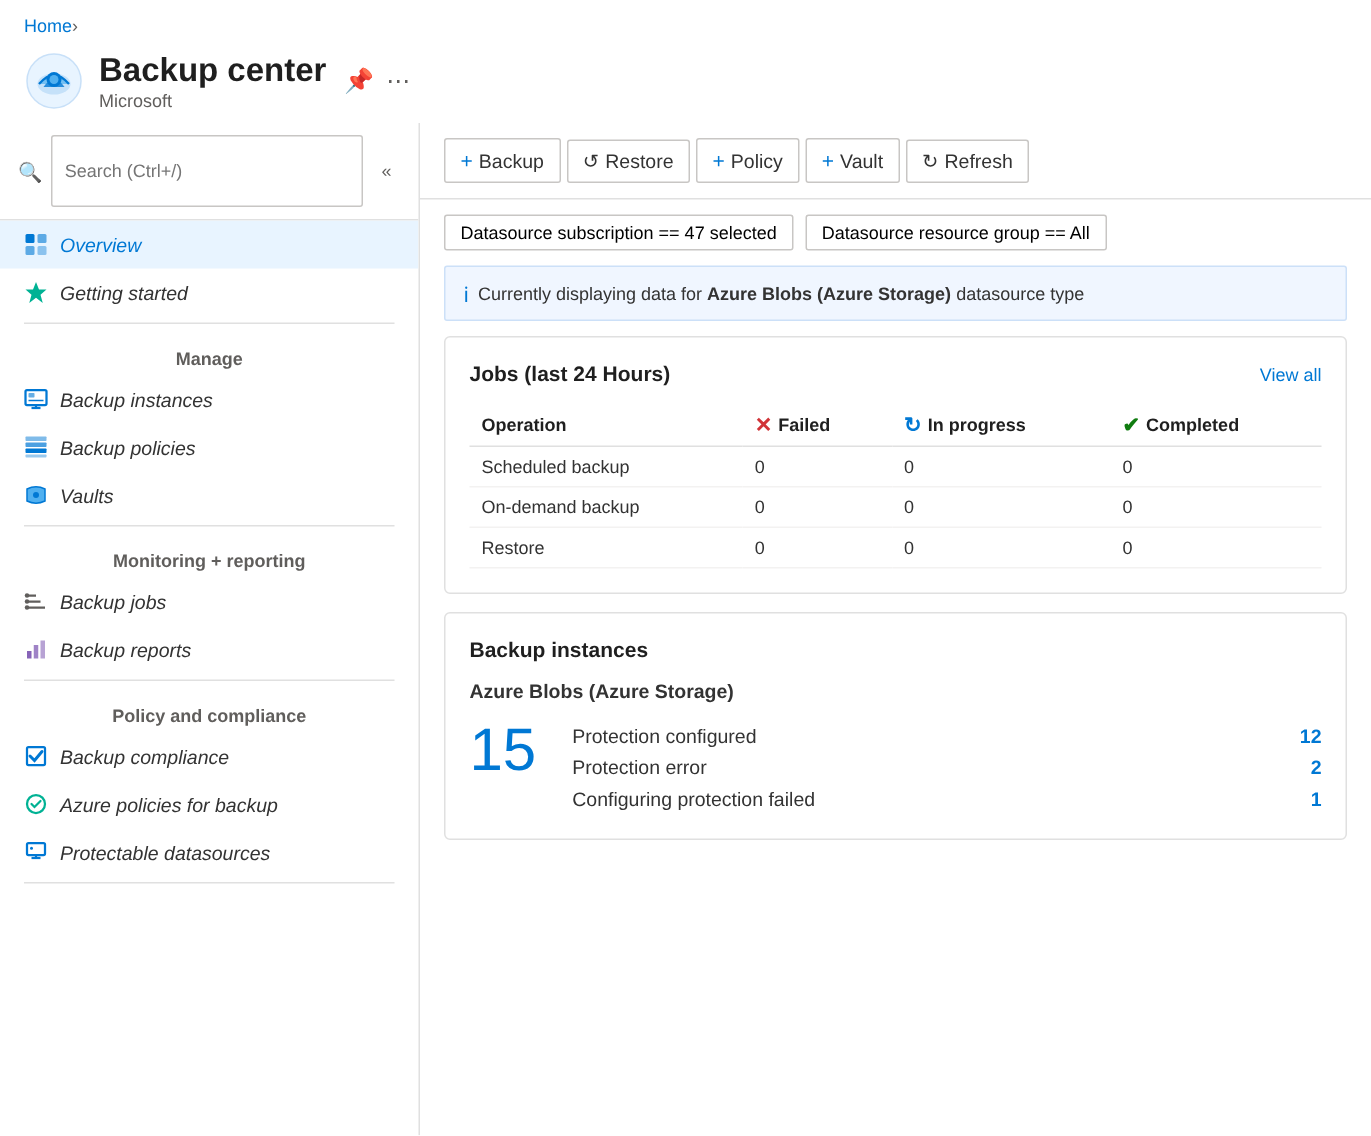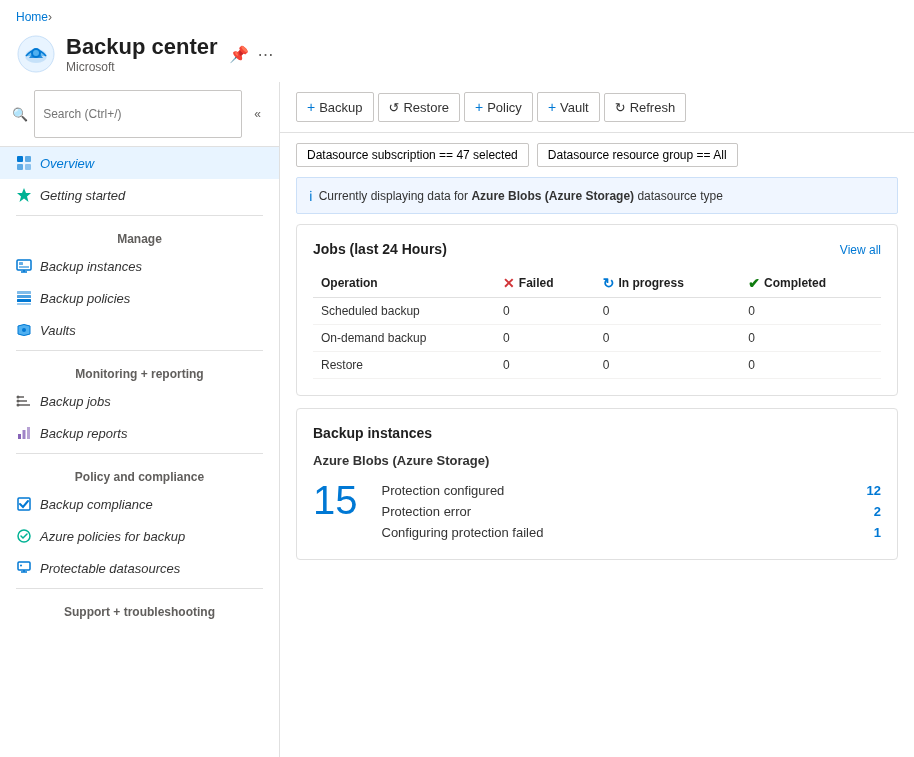--- a/index.html
+++ b/index.html
@@ -211,21 +211,20 @@
               <rect x="2" y="2" width="12" height="8" rx="1" fill="none" stroke="#0078d4" stroke-width="1.5"></rect>
               <line x1="5" y1="12" x2="11" y2="12" stroke="#0078d4" stroke-width="1.5"></line>
               <line x1="8" y1="10" x2="8" y2="12" stroke="#0078d4" stroke-width="1.5"></line>
               <circle cx="5" cy="5.5" r="1" fill="#0078d4"></circle>
             </svg>
         </span>
         <span>Protectable datasources</span>
       </div>
 
       <div class="nav-divider"></div>
-      <div class="nav-section-label">Support + troubleshooting</div>
 
 
     </div>
   </div>
 
   <div class="content">
 
     <div class="toolbar">
       <button class="toolbar-btn">
         <span class="plus">+</span>

